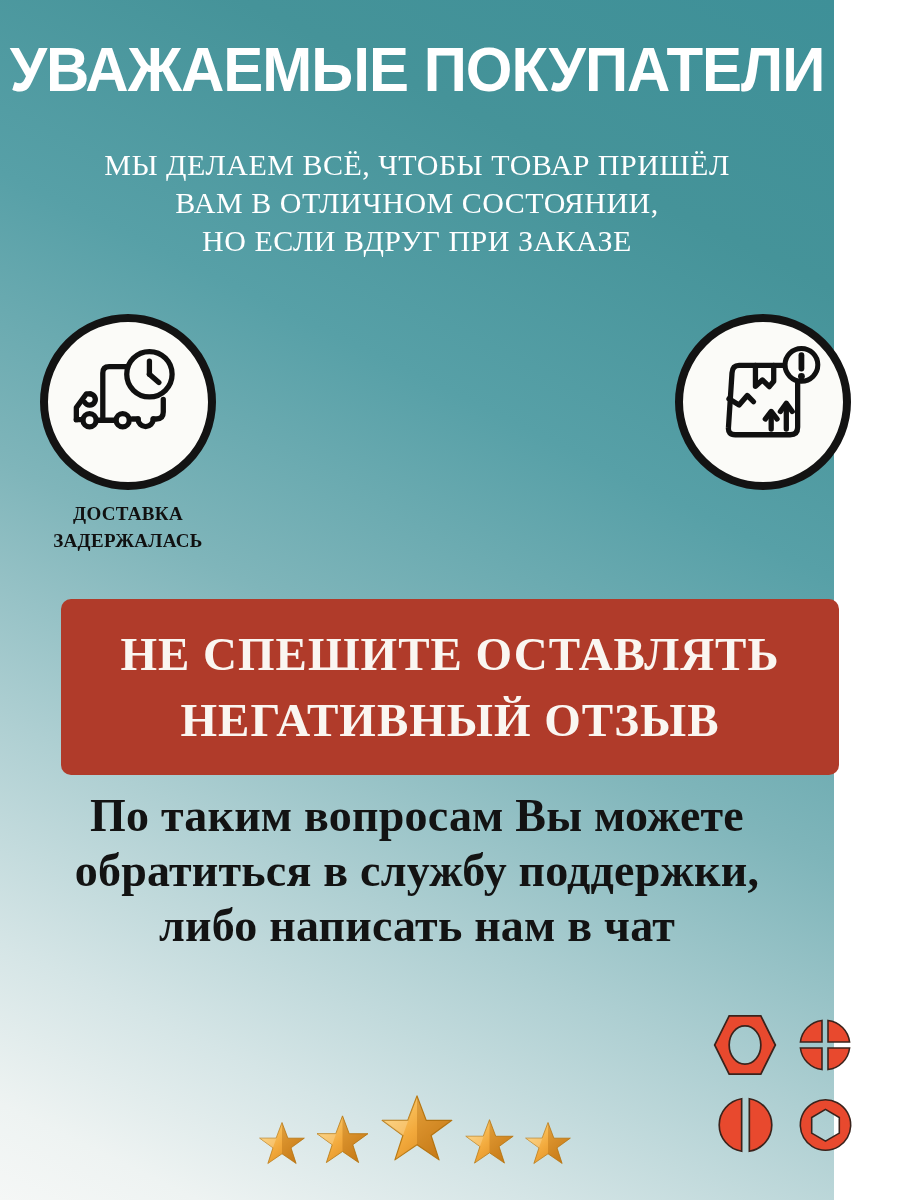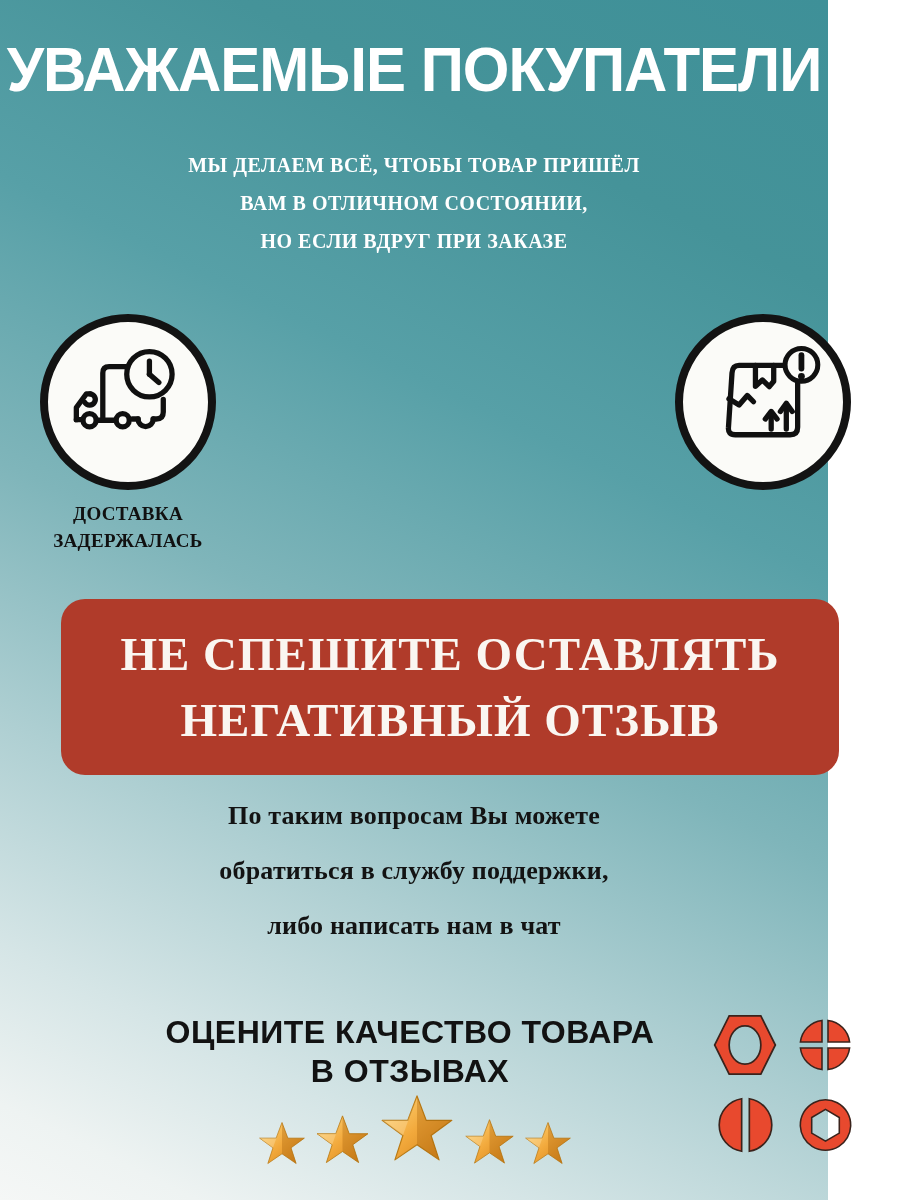--- a/index.html
+++ b/index.html
@@ -7,35 +7,36 @@
     width:900px;height:1200px;
     font-family:"Liberation Serif", serif;
     overflow:hidden;
   }
   .canvas{
     position:relative;width:828px;height:1200px;
     background:linear-gradient(206deg,
       #3e9098 0%, #459399 18%, #57a0a7 36%,
       #7fb5ba 54%, #aecfd2 70%, #d5e5e6 84%,
       #eef3f2 94%, #f5f7f6 100%);
+    padding-left:6px;
   }
   .abs{position:absolute;}
   .center{text-align:center;}
   .pre{white-space:pre-line;}
 
   .title{
     left:0;right:0;top:36px;
     font-family:"Liberation Sans", sans-serif;
     font-weight:bold;font-size:60px;line-height:64px;
     color:#ffffff;letter-spacing:-1px;
     transform:scaleY(1.06);transform-origin:top center;
   }
   .subtitle{
     left:0;right:0;top:146px;
-    font-weight:bold;font-size:20px;line-height:38px;
+    font-weight:normal;font-size:30px;line-height:38px;
     color:#ffffff;letter-spacing:0.5px;
   }
 
   .issue{top:314px;}
   .issue-1{left:18px;width:220px;}
   .issue-2{left:302px;width:290px;}
   .issue-3{left:638px;width:250px;}
   .badge-circle{
     width:176px;height:176px;margin:0 auto;
     box-sizing:border-box;border:8px solid #131313;border-radius:50%;
@@ -44,28 +45,28 @@
   }
   .badge-circle svg{width:126px;height:126px;}
   .issue-label{
     margin-top:10px;
     font-weight:bold;font-size:19px;line-height:27px;
     color:#111111;text-align:center;letter-spacing:0.3px;font-family:Liberation Serif, serif;
   }
 
   .banner{
     left:61px;top:599px;width:778px;height:176px;
-    background:#b03b2a;border-radius:24px;
+    background:#b03b2a;border-radius:10px;
     display:flex;flex-direction:column;align-items:center;justify-content:center;
     color:#faf6f1;font-weight:bold;font-size:47px;line-height:66px;
     text-align:center;letter-spacing:1px;
   }
   .support{
     left:0;right:0;top:788px;
-    font-weight:bold;font-size:26px;line-height:55px;
+    font-weight:bold;font-size:46px;line-height:55px;
     color:#131313;letter-spacing:0.2px;
   }
 
   .footer-heading{
     left:110px;width:600px;top:1013px;
     font-family:"Liberation Sans", sans-serif;
     font-weight:bold;font-size:32px;line-height:39px;
     color:#121212;letter-spacing:0.5px;
   }
   .stars-row{
@@ -143,22 +144,20 @@
     </div>
   </div>
 
   <div class="abs banner pre">НЕ СПЕШИТЕ ОСТАВЛЯТЬ
 НЕГАТИВНЫЙ ОТЗЫВ</div>
 
   <div class="abs support center pre">По таким вопросам Вы можете
 обратиться в службу поддержки,
 либо написать нам в чат</div>
 
-  <div class="abs footer-heading center pre">ОЦЕНИТЕ КАЧЕСТВО ТОВАРА
-В ОТЗЫВАХ</div>
 
   <div class="abs stars-row">
       <svg viewBox="0 0 100 100" width="50" height="50">
       <polygon points="50,5 61.8,36.3 94.7,36.3 68.1,55.7 78.3,87 50,67.6 21.7,87 31.9,55.7 5.3,36.3 38.2,36.3" fill="url(#goldGrad)" stroke="#b97a14" stroke-width="1.5" stroke-linejoin="round"></polygon>
       <path d="M50,5 L61.8,36.3 L94.7,36.3 L68.1,55.7 L78.3,87 L50,67.6 Z" fill="rgba(160,90,5,0.30)"></path>
       <path d="M50,5 L38.2,36.3 L5.3,36.3 L31.9,55.7 Z" fill="rgba(255,240,205,0.28)"></path>
     </svg>
       <svg viewBox="0 0 100 100" width="57" height="57">
       <polygon points="50,5 61.8,36.3 94.7,36.3 68.1,55.7 78.3,87 50,67.6 21.7,87 31.9,55.7 5.3,36.3 38.2,36.3" fill="url(#goldGrad)" stroke="#b97a14" stroke-width="1.5" stroke-linejoin="round"></polygon>
       <path d="M50,5 L61.8,36.3 L94.7,36.3 L68.1,55.7 L78.3,87 L50,67.6 Z" fill="rgba(160,90,5,0.30)"></path>

